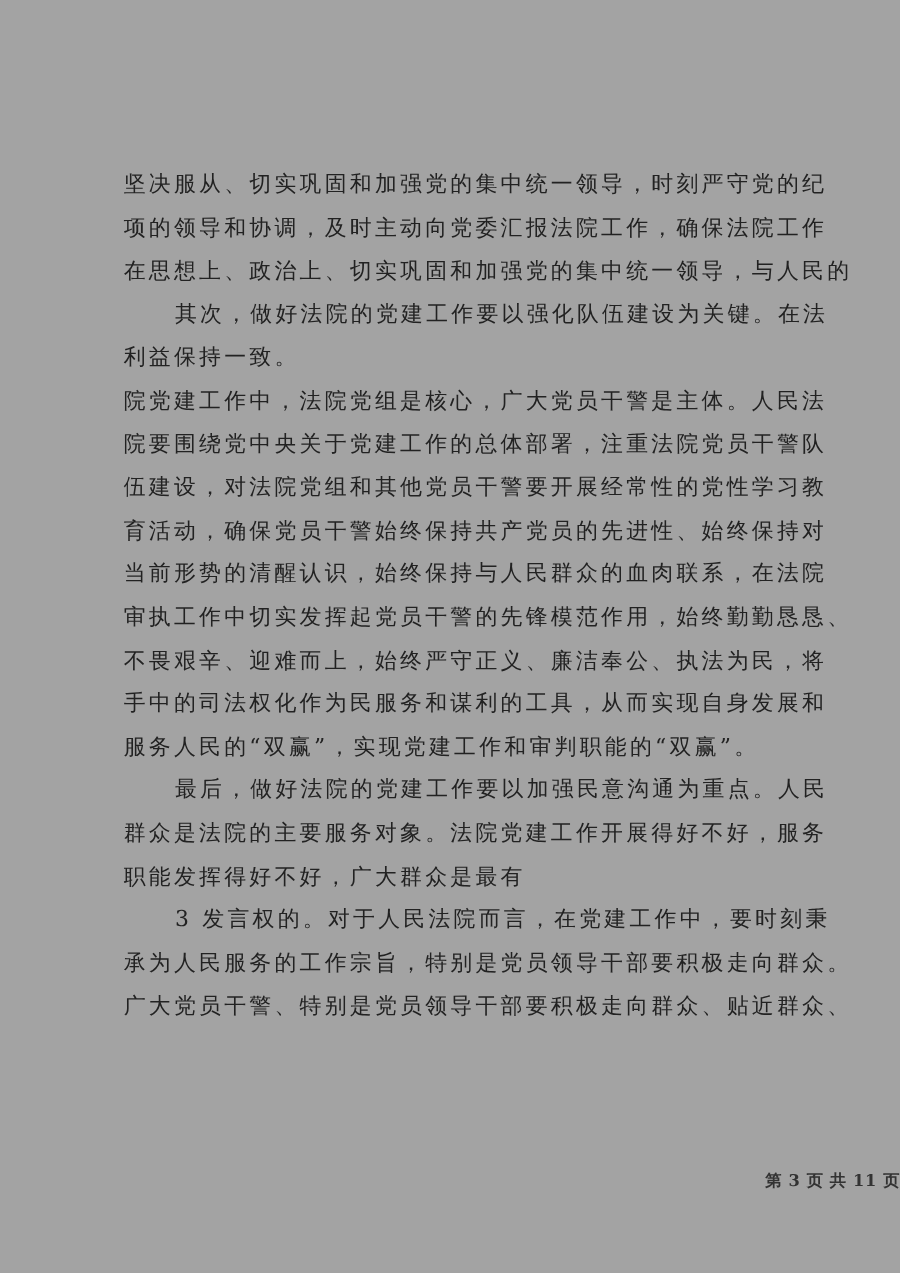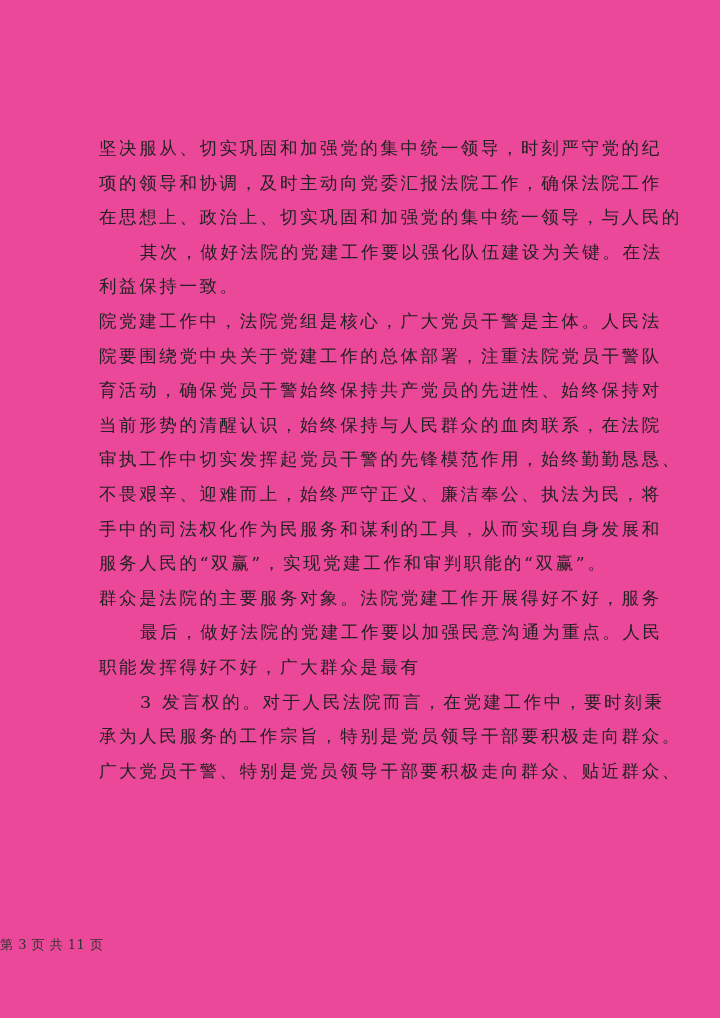--- a/index.html
+++ b/index.html
@@ -1,52 +1,53 @@
 <!DOCTYPE html>
 <html><head>
 <meta charset="utf-8">
 <style>
   html, body { margin: 0; padding: 0; background: #ffffff; }
   body { width: 720px; height: 1018px; position: relative; overflow: hidden; }
-  .page { position: absolute; left: 0; top: 0; width: 720px; height: 1018px; background: #ec4899; }
+  .page { position: absolute; left: 0; top: 0; width: 720px; height: 1018px; background: #a3a3a3; }
   .text-block {
     position: absolute; left: 99px; top: 131px; width: 540px;
     font-family: "DejaVu Serif", "Liberation Serif", serif;
     font-size: 17.5px; color: #222222;
   }
   .line {
     height: 34.6px; line-height: 34.6px; white-space: nowrap;
     letter-spacing: 2.6px;
   }
   .indent { padding-left: 41px; }
   .footer {
-    position: absolute; left: 0; width: 720px; top: 936px; text-align: left;
+    position: absolute; left: 0; width: 720px; top: 936px; text-align: right;
     font-family: "DejaVu Serif", "Liberation Serif", serif;
-    font-size: 13px; color: #333333; letter-spacing: 0.5px;
+    font-size: 13px; color: #333333; letter-spacing: 0.5px; font-weight: bold;
   }
 </style>
 </head>
 <body>
 
 <div class="page">
   <div class="text-block">
     <div class="line">坚决服从、切实巩固和加强党的集中统一领导，时刻严守党的纪</div>
     <div class="line">项的领导和协调，及时主动向党委汇报法院工作，确保法院工作</div>
     <div class="line">在思想上、政治上、切实巩固和加强党的集中统一领导，与人民的</div>
     <div class="line indent">其次，做好法院的党建工作要以强化队伍建设为关键。在法</div>
     <div class="line">利益保持一致。</div>
     <div class="line">院党建工作中，法院党组是核心，广大党员干警是主体。人民法</div>
     <div class="line">院要围绕党中央关于党建工作的总体部署，注重法院党员干警队</div>
+    <div class="line">伍建设，对法院党组和其他党员干警要开展经常性的党性学习教</div>
     <div class="line">育活动，确保党员干警始终保持共产党员的先进性、始终保持对</div>
     <div class="line">当前形势的清醒认识，始终保持与人民群众的血肉联系，在法院</div>
     <div class="line">审执工作中切实发挥起党员干警的先锋模范作用，始终勤勤恳恳、</div>
     <div class="line">不畏艰辛、迎难而上，始终严守正义、廉洁奉公、执法为民，将</div>
     <div class="line">手中的司法权化作为民服务和谋利的工具，从而实现自身发展和</div>
     <div class="line">服务人民的“双赢”，实现党建工作和审判职能的“双赢”。</div>
+    <div class="line indent">最后，做好法院的党建工作要以加强民意沟通为重点。人民</div>
     <div class="line">群众是法院的主要服务对象。法院党建工作开展得好不好，服务</div>
-    <div class="line indent">最后，做好法院的党建工作要以加强民意沟通为重点。人民</div>
     <div class="line">职能发挥得好不好，广大群众是最有</div>
     <div class="line indent">3 发言权的。对于人民法院而言，在党建工作中，要时刻秉</div>
     <div class="line">承为人民服务的工作宗旨，特别是党员领导干部要积极走向群众。</div>
     <div class="line">广大党员干警、特别是党员领导干部要积极走向群众、贴近群众、</div>
   </div>
   <div class="footer">第 3 页  共 11 页</div>
 </div>
 
 </body></html>

